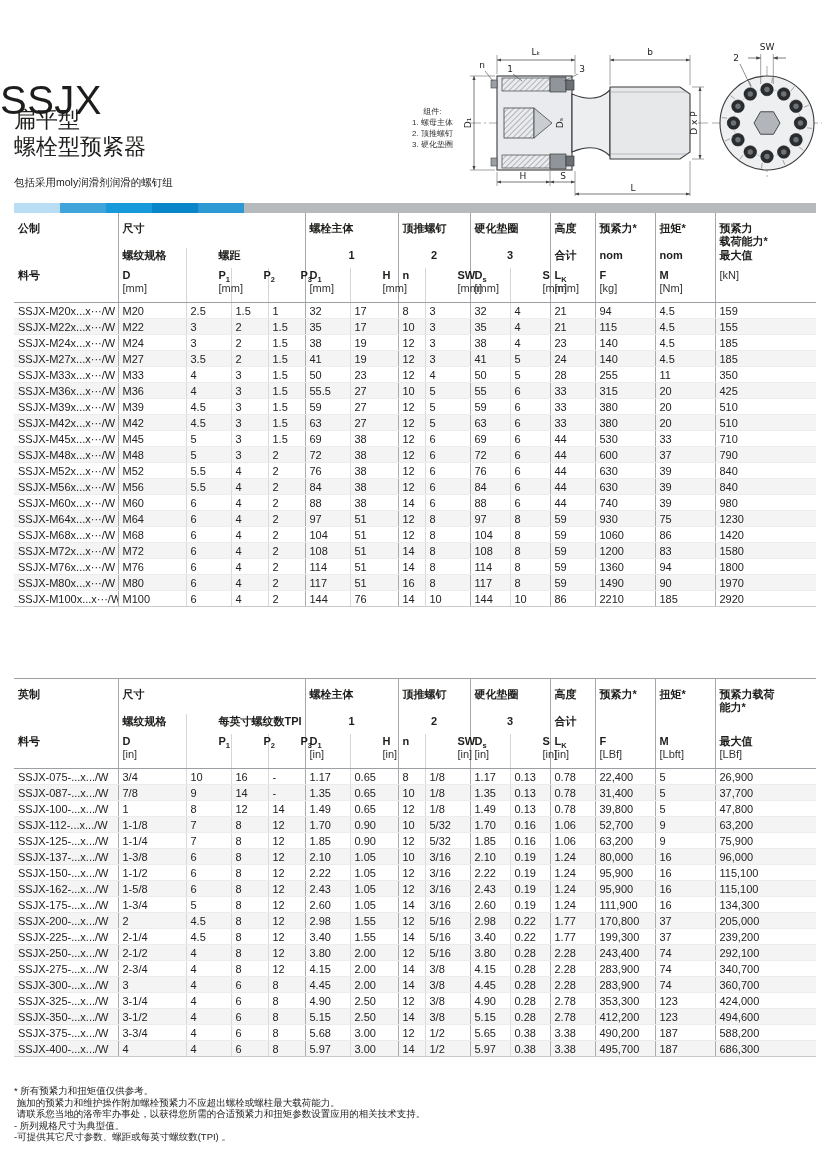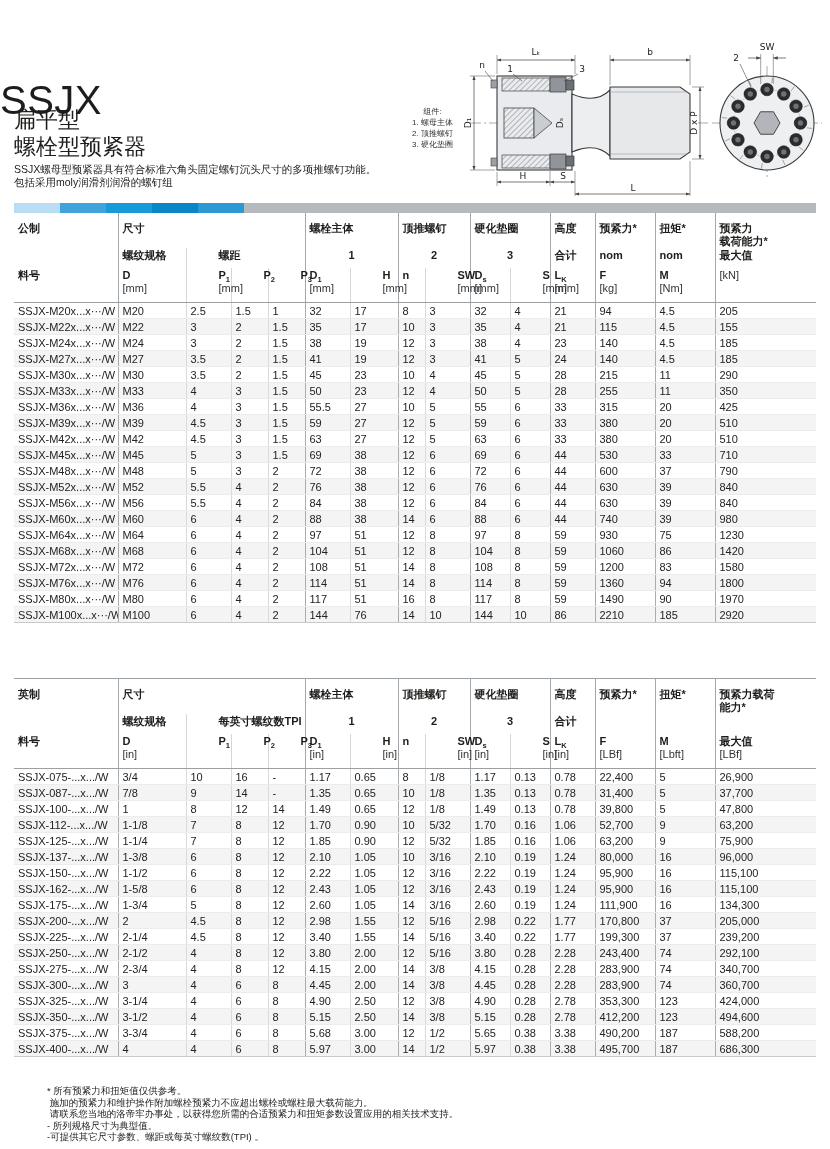--- a/index.html
+++ b/index.html
@@ -43,33 +43,33 @@
   table.dtable td{font-size:11px;padding:2px 4px 1px 4px;line-height:12px;white-space:nowrap;
                   overflow:hidden;border-left:1px solid #dadada;border-bottom:1px solid #ececec;color:#222;}
   table.dtable td:first-child{border-left:none;margin-top:16px;}
   table.dtable td:nth-child(2),table.dtable td:nth-child(6),table.dtable td:nth-child(8),
   table.dtable td:nth-child(10),table.dtable td:nth-child(12),table.dtable td:nth-child(13),
   table.dtable td:nth-child(14),table.dtable td:nth-child(15){border-left-color:#a8adb1;}
   table.dtable tbody tr:nth-child(even){background:#f4f4f4;}
   table.dtable tbody tr:last-child td{border-bottom:1px solid #c9c9c9;}
   sub{font-size:7.5px;line-height:0;}
   
-  .footnotes{position:absolute;left:14px;top:1085px;font-size:9.5px;line-height:11.5px;color:#222;margin-left:33px;}
+  .footnotes{position:absolute;left:14px;top:1085px;font-size:9.5px;line-height:11.5px;color:#222;}
   .footnotes div{white-space:pre-wrap;}
 </style>
 </head>
 <body>
 
 <div class="page">
 
   <h1 class="title">SSJX</h1>
   <div class="sub1">扁平型</div>
   <div class="sub2">螺栓型预紧器</div>
   <div class="desc">
-    <span>SSJX螺母型预紧器具有符合标准六角头固定螺钉沉头尺寸的多项推螺钉功能。</span><br>
+    <br>
     <span>包括采用moly润滑剂润滑的螺钉组</span>
   </div>
 
   <div class="legend">
     <div>组件:</div>
     <div>1. 螺母主体</div>
     <div>2. 顶推螺钉</div>
     <div>3. 硬化垫圈</div>
   </div>
 
@@ -367,21 +367,21 @@
             <td>1</td>
             <td>32</td>
             <td>17</td>
             <td>8</td>
             <td>3</td>
             <td>32</td>
             <td>4</td>
             <td>21</td>
             <td>94</td>
             <td>4.5</td>
-            <td>205</td>
+            <td>159</td>
           </tr>
           <tr>
             <td>SSJX-M22x...x···/W</td>
             <td>M22</td>
             <td>3</td>
             <td>2</td>
             <td>1.5</td>
             <td>35</td>
             <td>17</td>
             <td>10</td>
@@ -419,37 +419,20 @@
             <td>41</td>
             <td>19</td>
             <td>12</td>
             <td>3</td>
             <td>41</td>
             <td>5</td>
             <td>24</td>
             <td>140</td>
             <td>4.5</td>
             <td>185</td>
-          </tr>
-          <tr>
-            <td>SSJX-M30x...x···/W</td>
-            <td>M30</td>
-            <td>3.5</td>
-            <td>2</td>
-            <td>1.5</td>
-            <td>45</td>
-            <td>23</td>
-            <td>10</td>
-            <td>4</td>
-            <td>45</td>
-            <td>5</td>
-            <td>28</td>
-            <td>215</td>
-            <td>11</td>
-            <td>290</td>
           </tr>
           <tr>
             <td>SSJX-M33x...x···/W</td>
             <td>M33</td>
             <td>4</td>
             <td>3</td>
             <td>1.5</td>
             <td>50</td>
             <td>23</td>
             <td>12</td>

